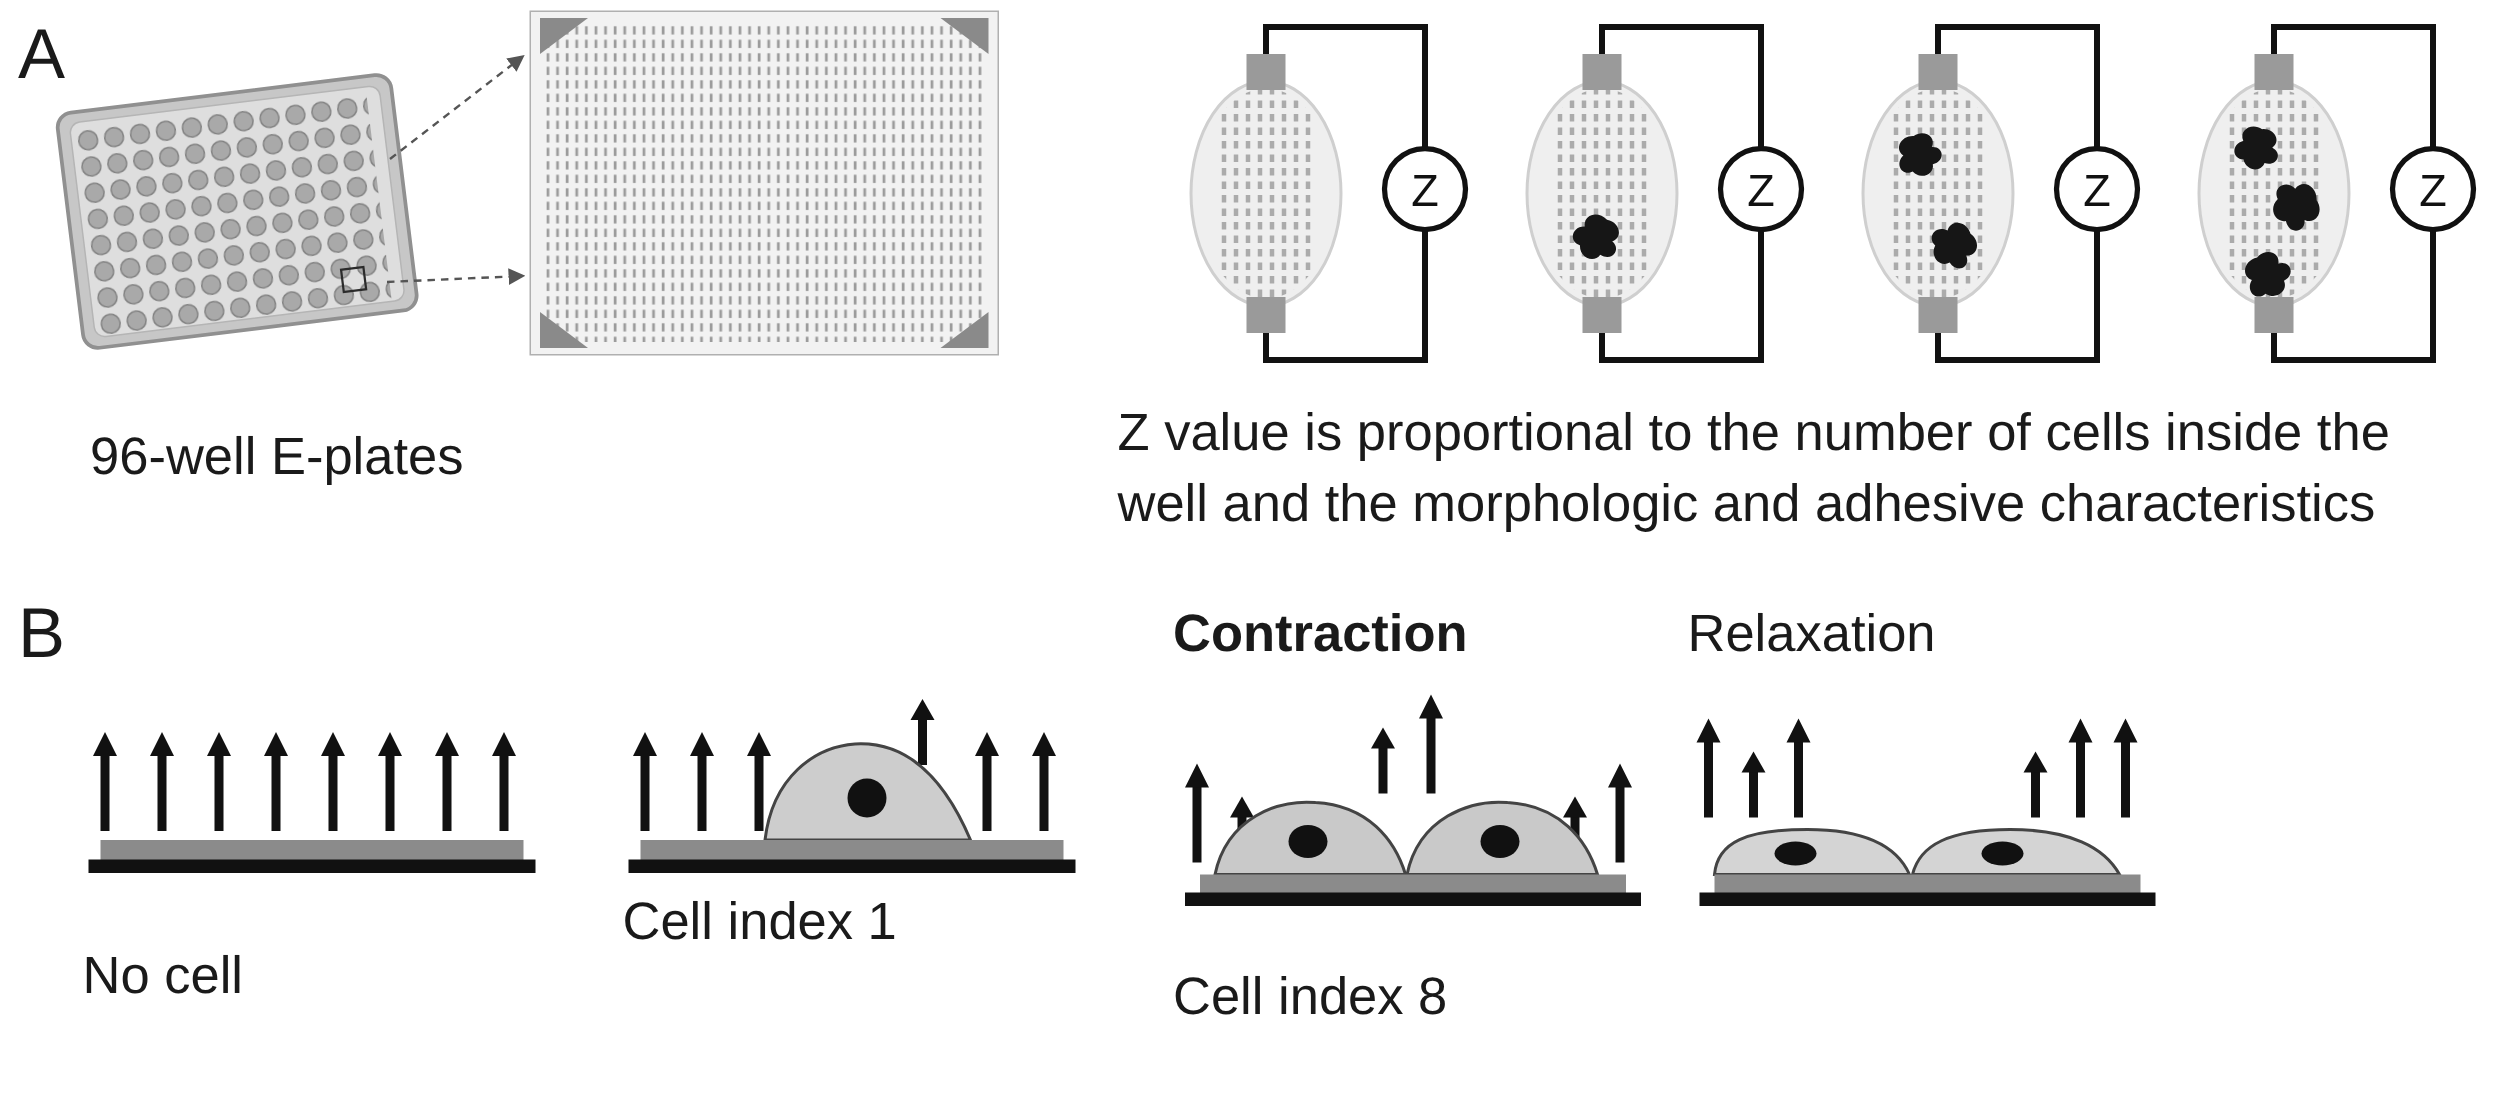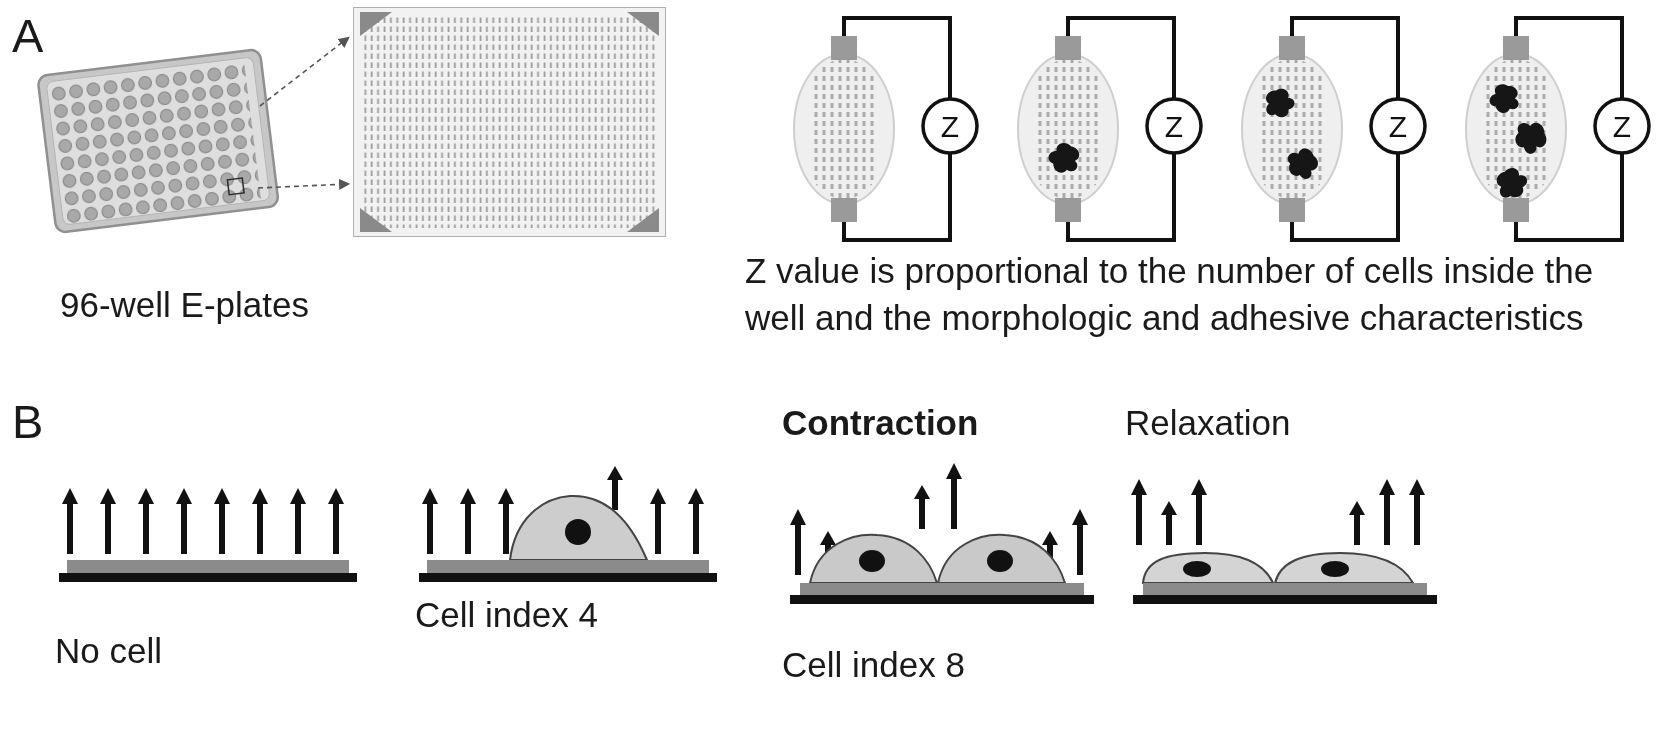--- a/index.html
+++ b/index.html
@@ -166,21 +166,21 @@
     </g>
     <rect x="49" y="30" width="26" height="24" fill="#9a9a9a"></rect>
     <rect x="49" y="192" width="26" height="24" fill="#9a9a9a"></rect>
     <use href="#cell-blob" transform="translate(52 92) rotate(10) scale(1.1)"></use>
     <use href="#cell-blob" transform="translate(78 132) rotate(70) scale(1.2)"></use>
     <use href="#cell-blob" transform="translate(58 176) rotate(-35) scale(1.15)"></use>
     <circle cx="168" cy="120" r="27" fill="#fff" stroke="#111" stroke-width="3.5"></circle>
     <text x="168" y="131" text-anchor="middle" font-size="30" fill="#111">Z</text>
   </svg>
 
-  <div class="abs caption" style="left:745px;top:248px;width:925px;">
+  <div class="abs caption" style="left:745px;top:266px;width:925px;">
     <div>Z value is proportional to the number of cells inside the</div>
     <div>well and the morphologic and adhesive characteristics</div>
   </div>
 
   <div class="abs panel-letter" style="left:12px;top:398px;">B</div>
 
   <svg class="abs" style="left:55px;top:440px;" width="310" height="155">
     <g>
       <use href="#arrow-tall" transform="translate(15 48)"></use>
       <use href="#arrow-tall" transform="translate(53 48)"></use>
@@ -203,21 +203,21 @@
       <use href="#arrow-tall" transform="translate(91 48)"></use>
       <use href="#arrow-short" transform="translate(200 26)"></use>
       <use href="#arrow-tall" transform="translate(243 48)"></use>
       <use href="#arrow-tall" transform="translate(281 48)"></use>
     </g>
     <path d="M95 120 C100 78 128 58 155 56 C190 54 215 80 232 120 Z" fill="#cdcdcd" stroke="#444" stroke-width="2"></path>
     <circle cx="163" cy="92" r="13" fill="#111"></circle>
     <rect x="12" y="120" width="282" height="15" fill="#8b8b8b"></rect>
     <rect x="4" y="133" width="298" height="9" fill="#111"></rect>
   </svg>
-  <div class="abs caption" style="left:415px;top:592px;width:310px;">Cell index 4</div>
+  <div class="abs caption" style="left:415px;top:592px;width:310px;">Cell index 1</div>
 
   <div class="abs caption" style="left:782px;top:400px;width:320px;font-weight:bold;">Contraction</div>
   <div class="abs caption" style="left:1125px;top:400px;width:320px;">Relaxation</div>
 
   <svg class="abs" style="left:782px;top:445px;" width="320" height="185">
     <g>
       <use href="#arrow-tall" transform="translate(16 64)"></use>
       <use href="#arrow-short" transform="translate(46 86)"></use>
       <use href="#arrow-short" transform="translate(140 40)"></use>
       <use href="#arrow-tall" transform="translate(172 18)"></use>

